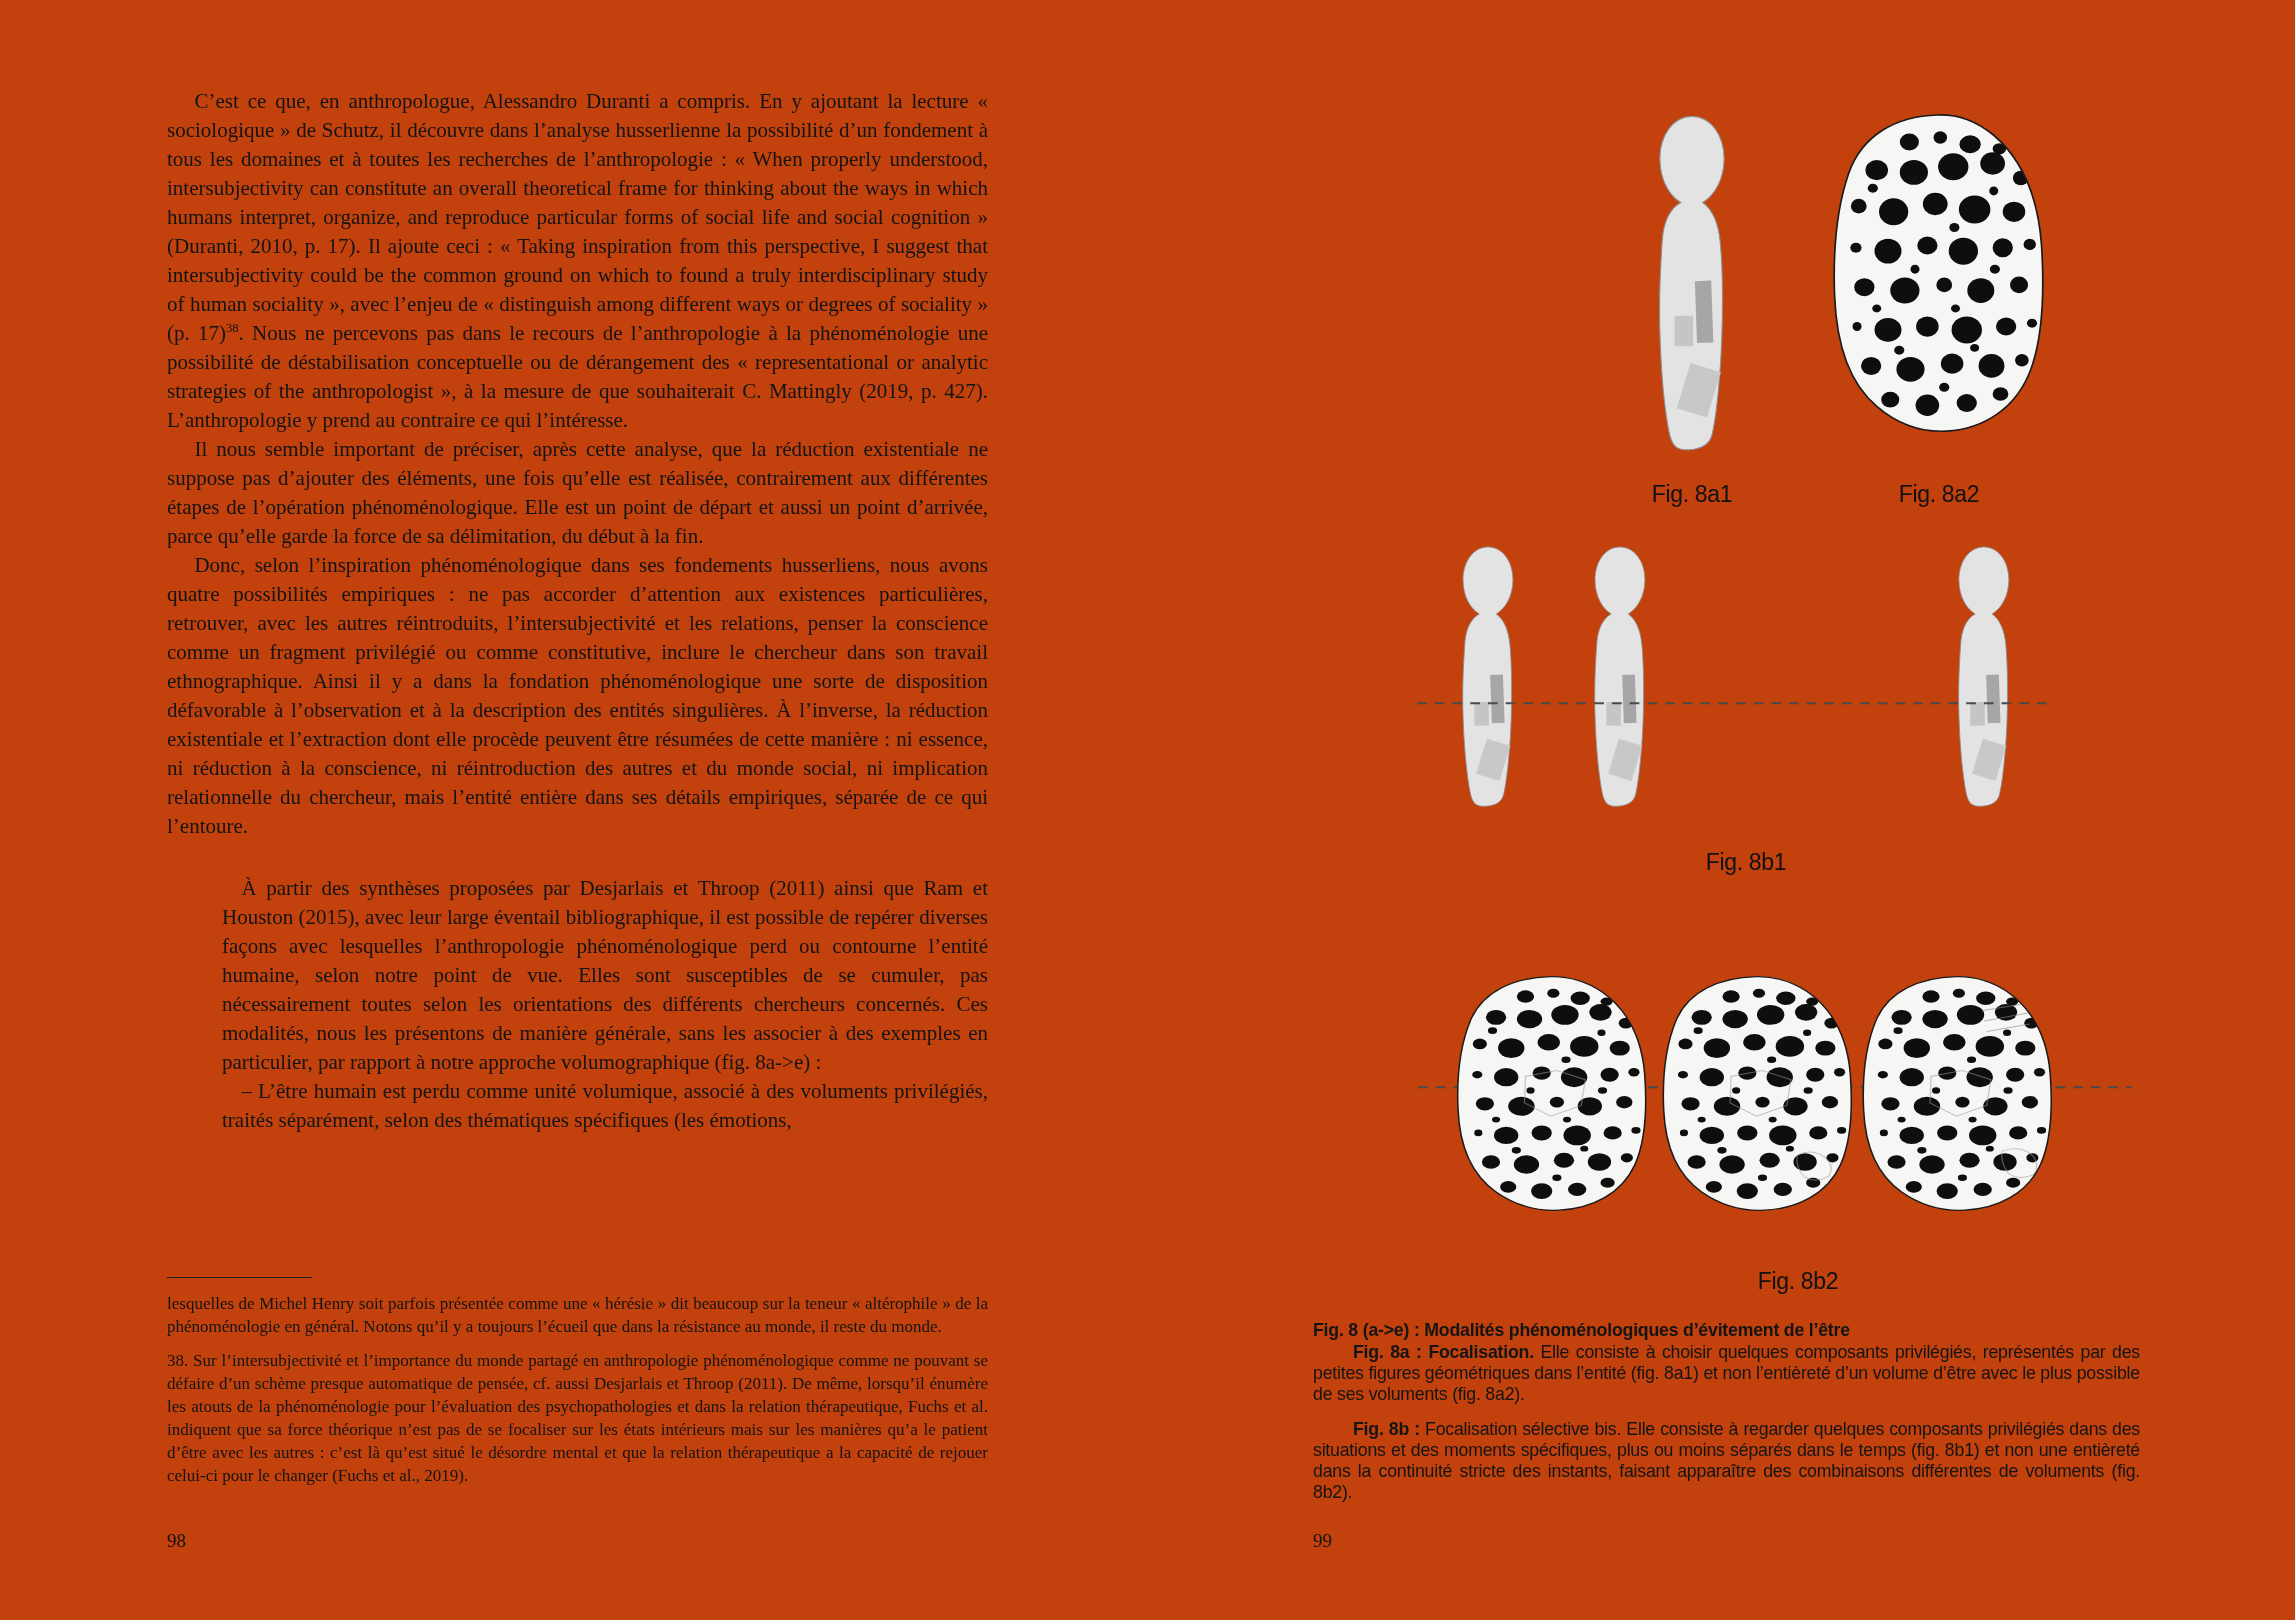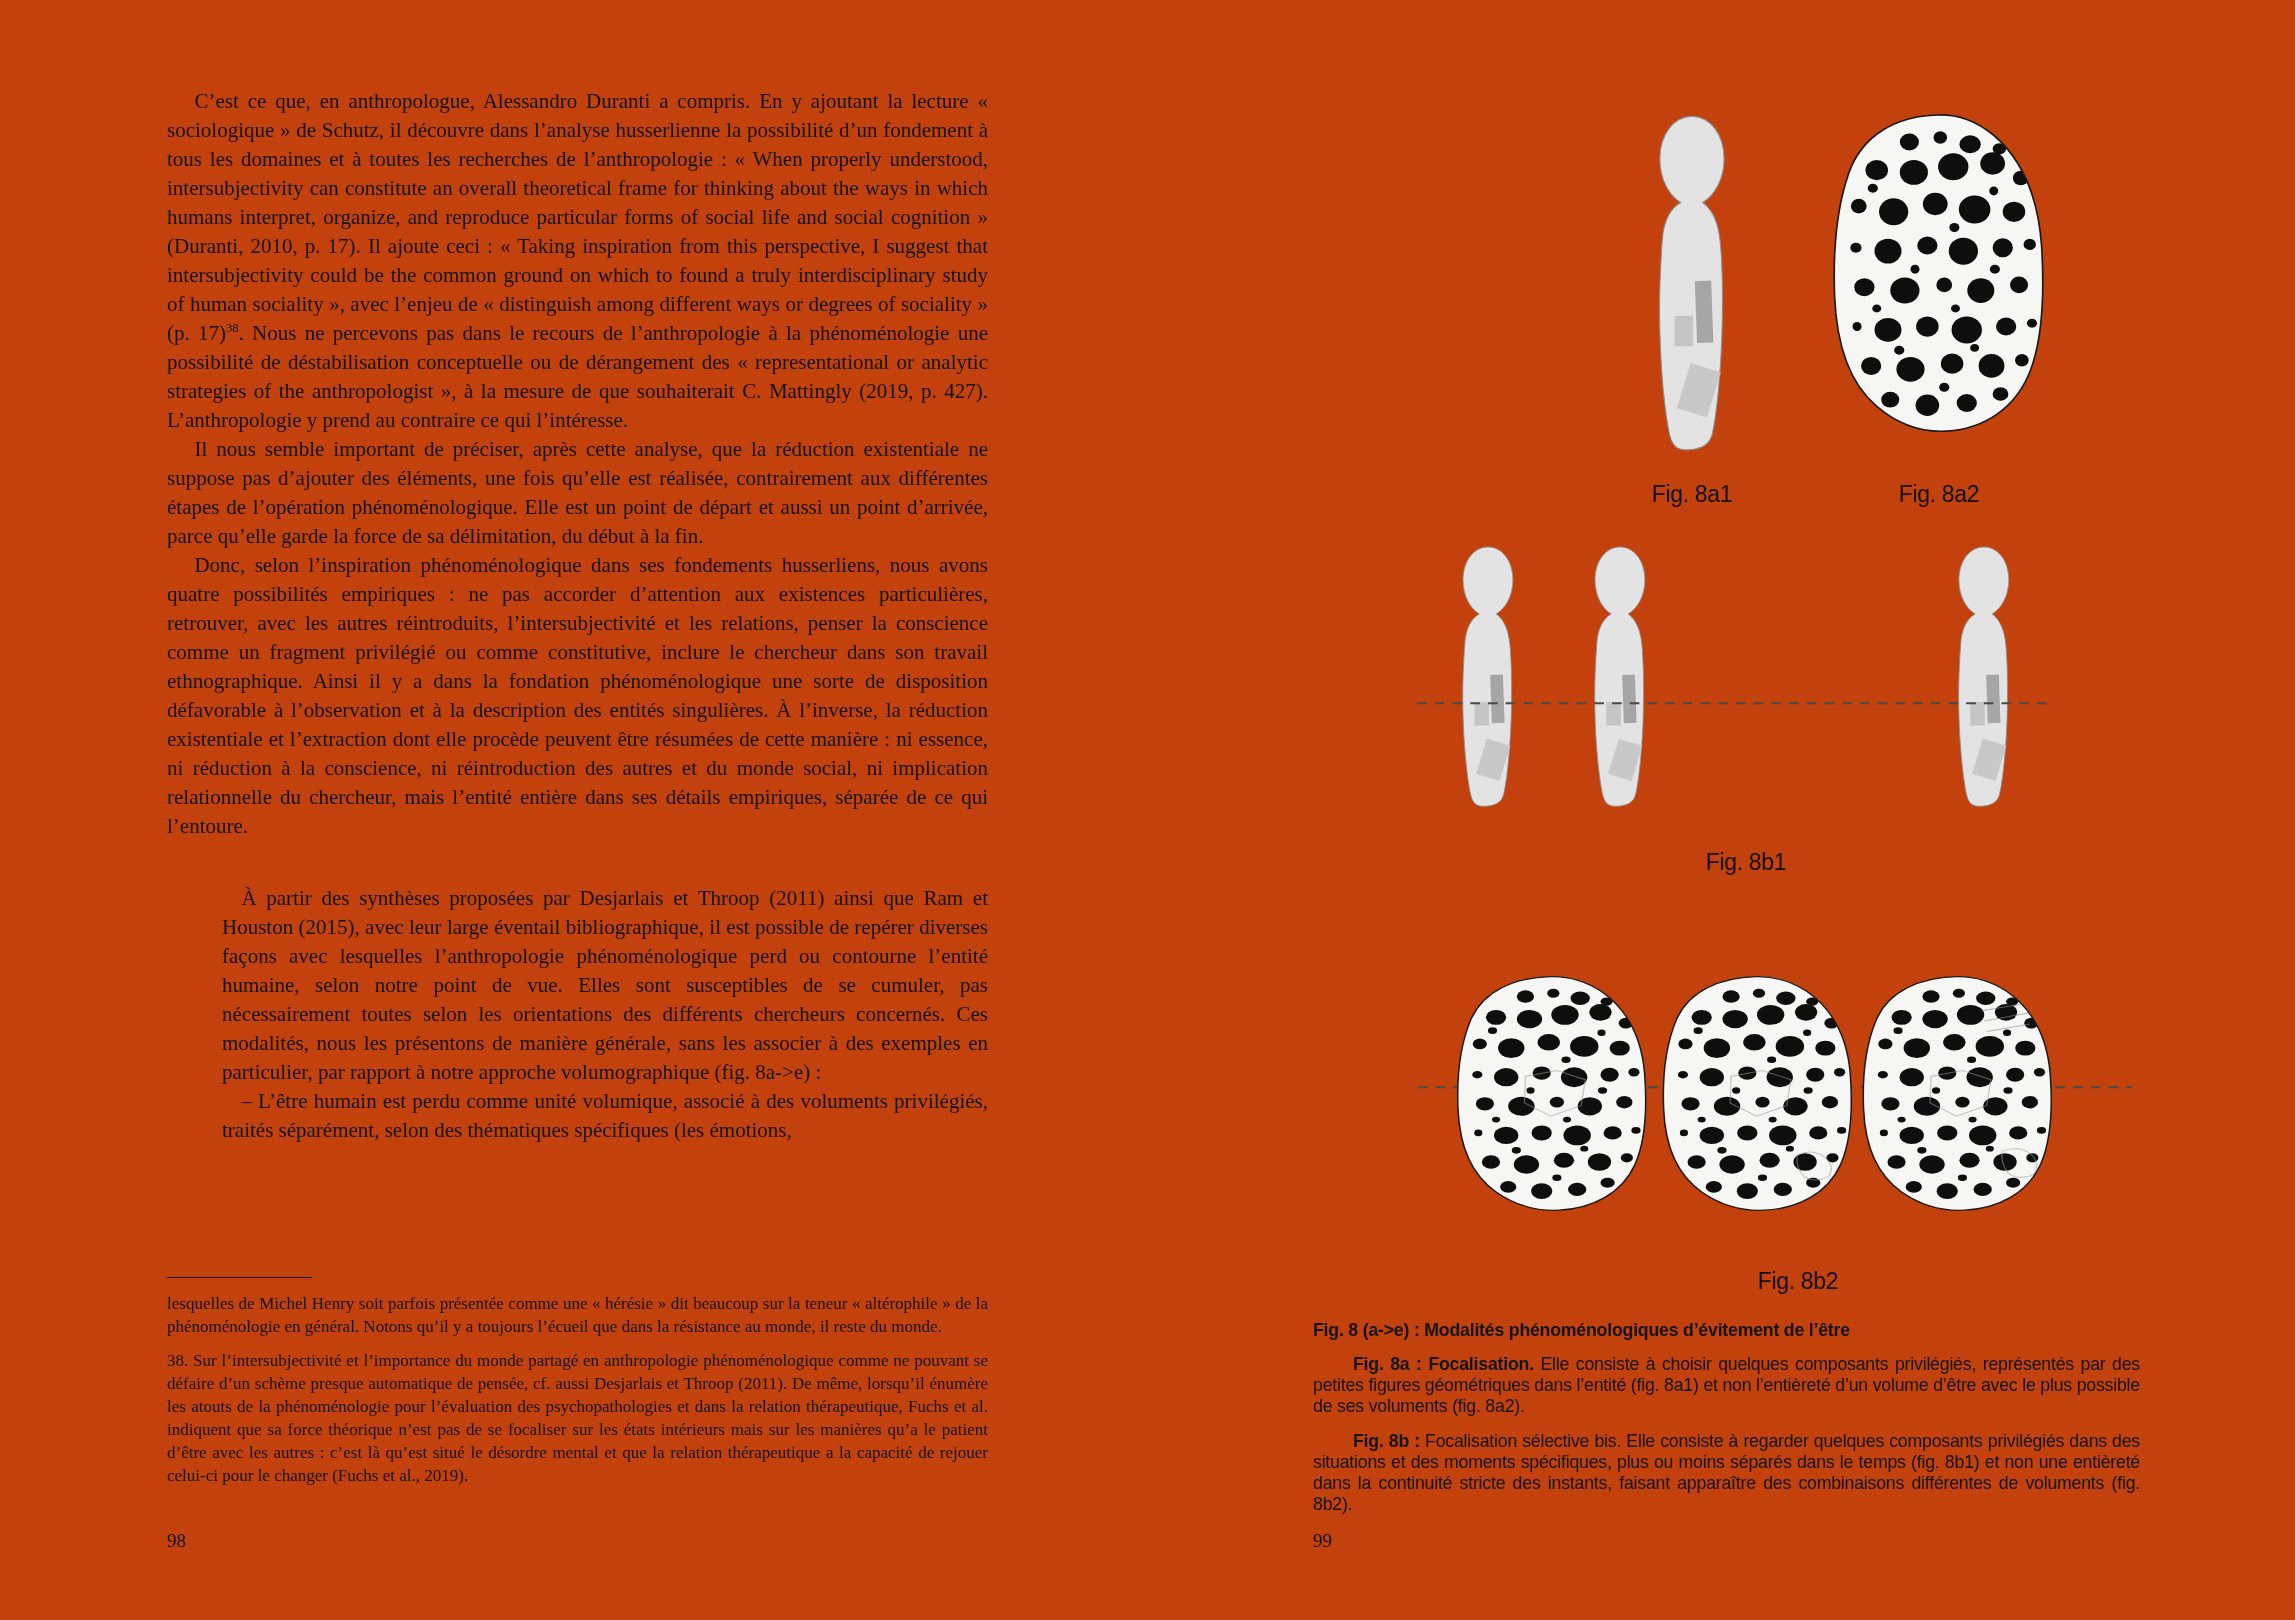--- a/index.html
+++ b/index.html
@@ -6,21 +6,21 @@
   * { margin:0; padding:0; box-sizing:border-box; }
   html,body { background:#ffffff; }
   body { width:2295px; height:1620px; position:relative; overflow:hidden;
          font-family:"Liberation Serif", serif; color:#141414; }
   .spread { position:absolute; inset:0; background:#c2410c; }
 
   
   .body-col { position:absolute; left:167px; top:87px; width:821px;
               font-size:21px; line-height:29px; text-align:justify; }
   .body-col p { text-indent:27.4px; }
-  .blockquote { margin-top:43px; margin-left:55px; }
+  .blockquote { margin-top:33px; margin-left:55px; }
   .blockquote p { text-indent:19.4px; }
 
   .footnote-rule { position:absolute; left:167px; top:1277px; width:145px;
                    border-top:1.7px solid #1d1d1d; }
   .footnotes { position:absolute; left:167px; top:1292px; width:821px;
                font-size:17px; line-height:23px; text-align:justify; }
   .footnotes p + p { margin-top:11.4px; }
 
   .pageno { position:absolute; font-size:19px; text-align:left; }
   .pageno.left  { left:167px;  width:821px; top:1530px; }
@@ -33,21 +33,21 @@
   .fig svg { display:block; width:100%; height:100%; }
   .fig-label { position:absolute; transform:translateX(-50%);
                font-family:"Liberation Sans", sans-serif; font-size:23px;
                color:#111; white-space:nowrap; letter-spacing:-0.3px; }
 
   
   .captions { position:absolute; left:1313px; top:1320px; width:827px;
               font-family:"Liberation Sans", sans-serif; font-size:17.7px;
               line-height:21px; text-align:justify; color:#141414;
               letter-spacing:-0.2px; }
-  .captions .cap-title { font-weight:bold; margin-bottom:13px; }
+  .captions .cap-title { font-weight:bold; margin-bottom:1px; }
   .captions p + p { margin-top:13.7px; }
   .captions b { font-weight:bold;margin-left:40px; }
 
   .hidden-defs { position:absolute; width:0; height:0; overflow:hidden; }
 </style>
 </head>
 <body>
 
 <svg class="hidden-defs" aria-hidden="true">
   <defs>

